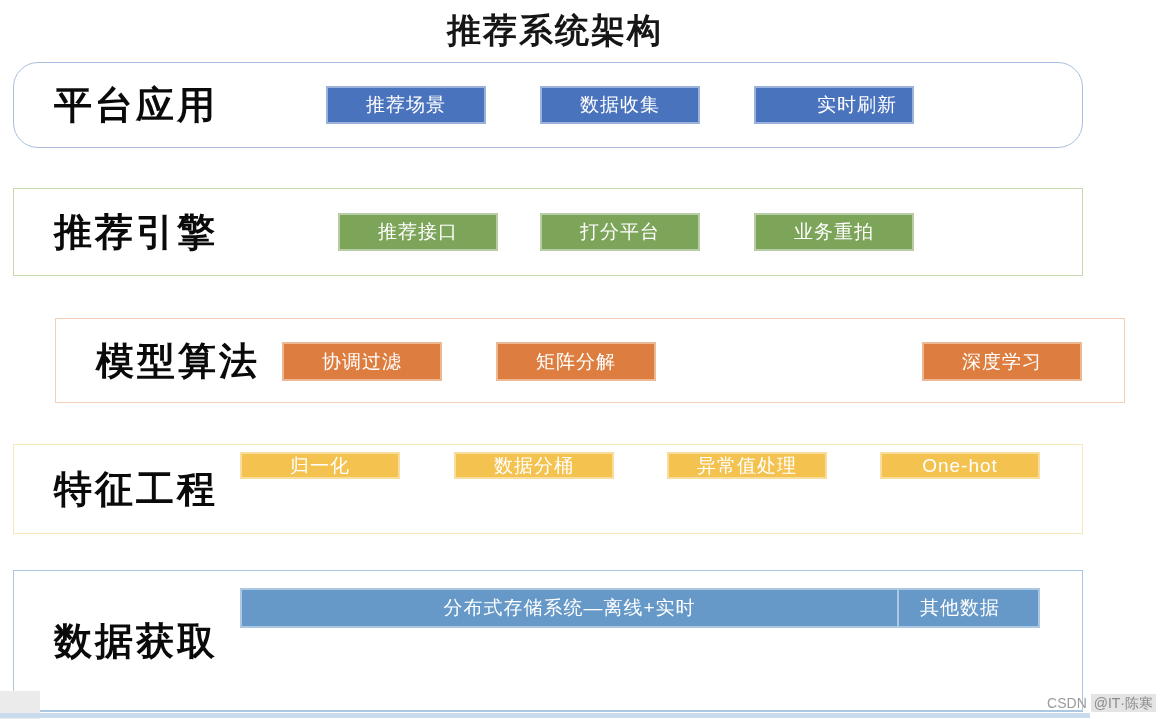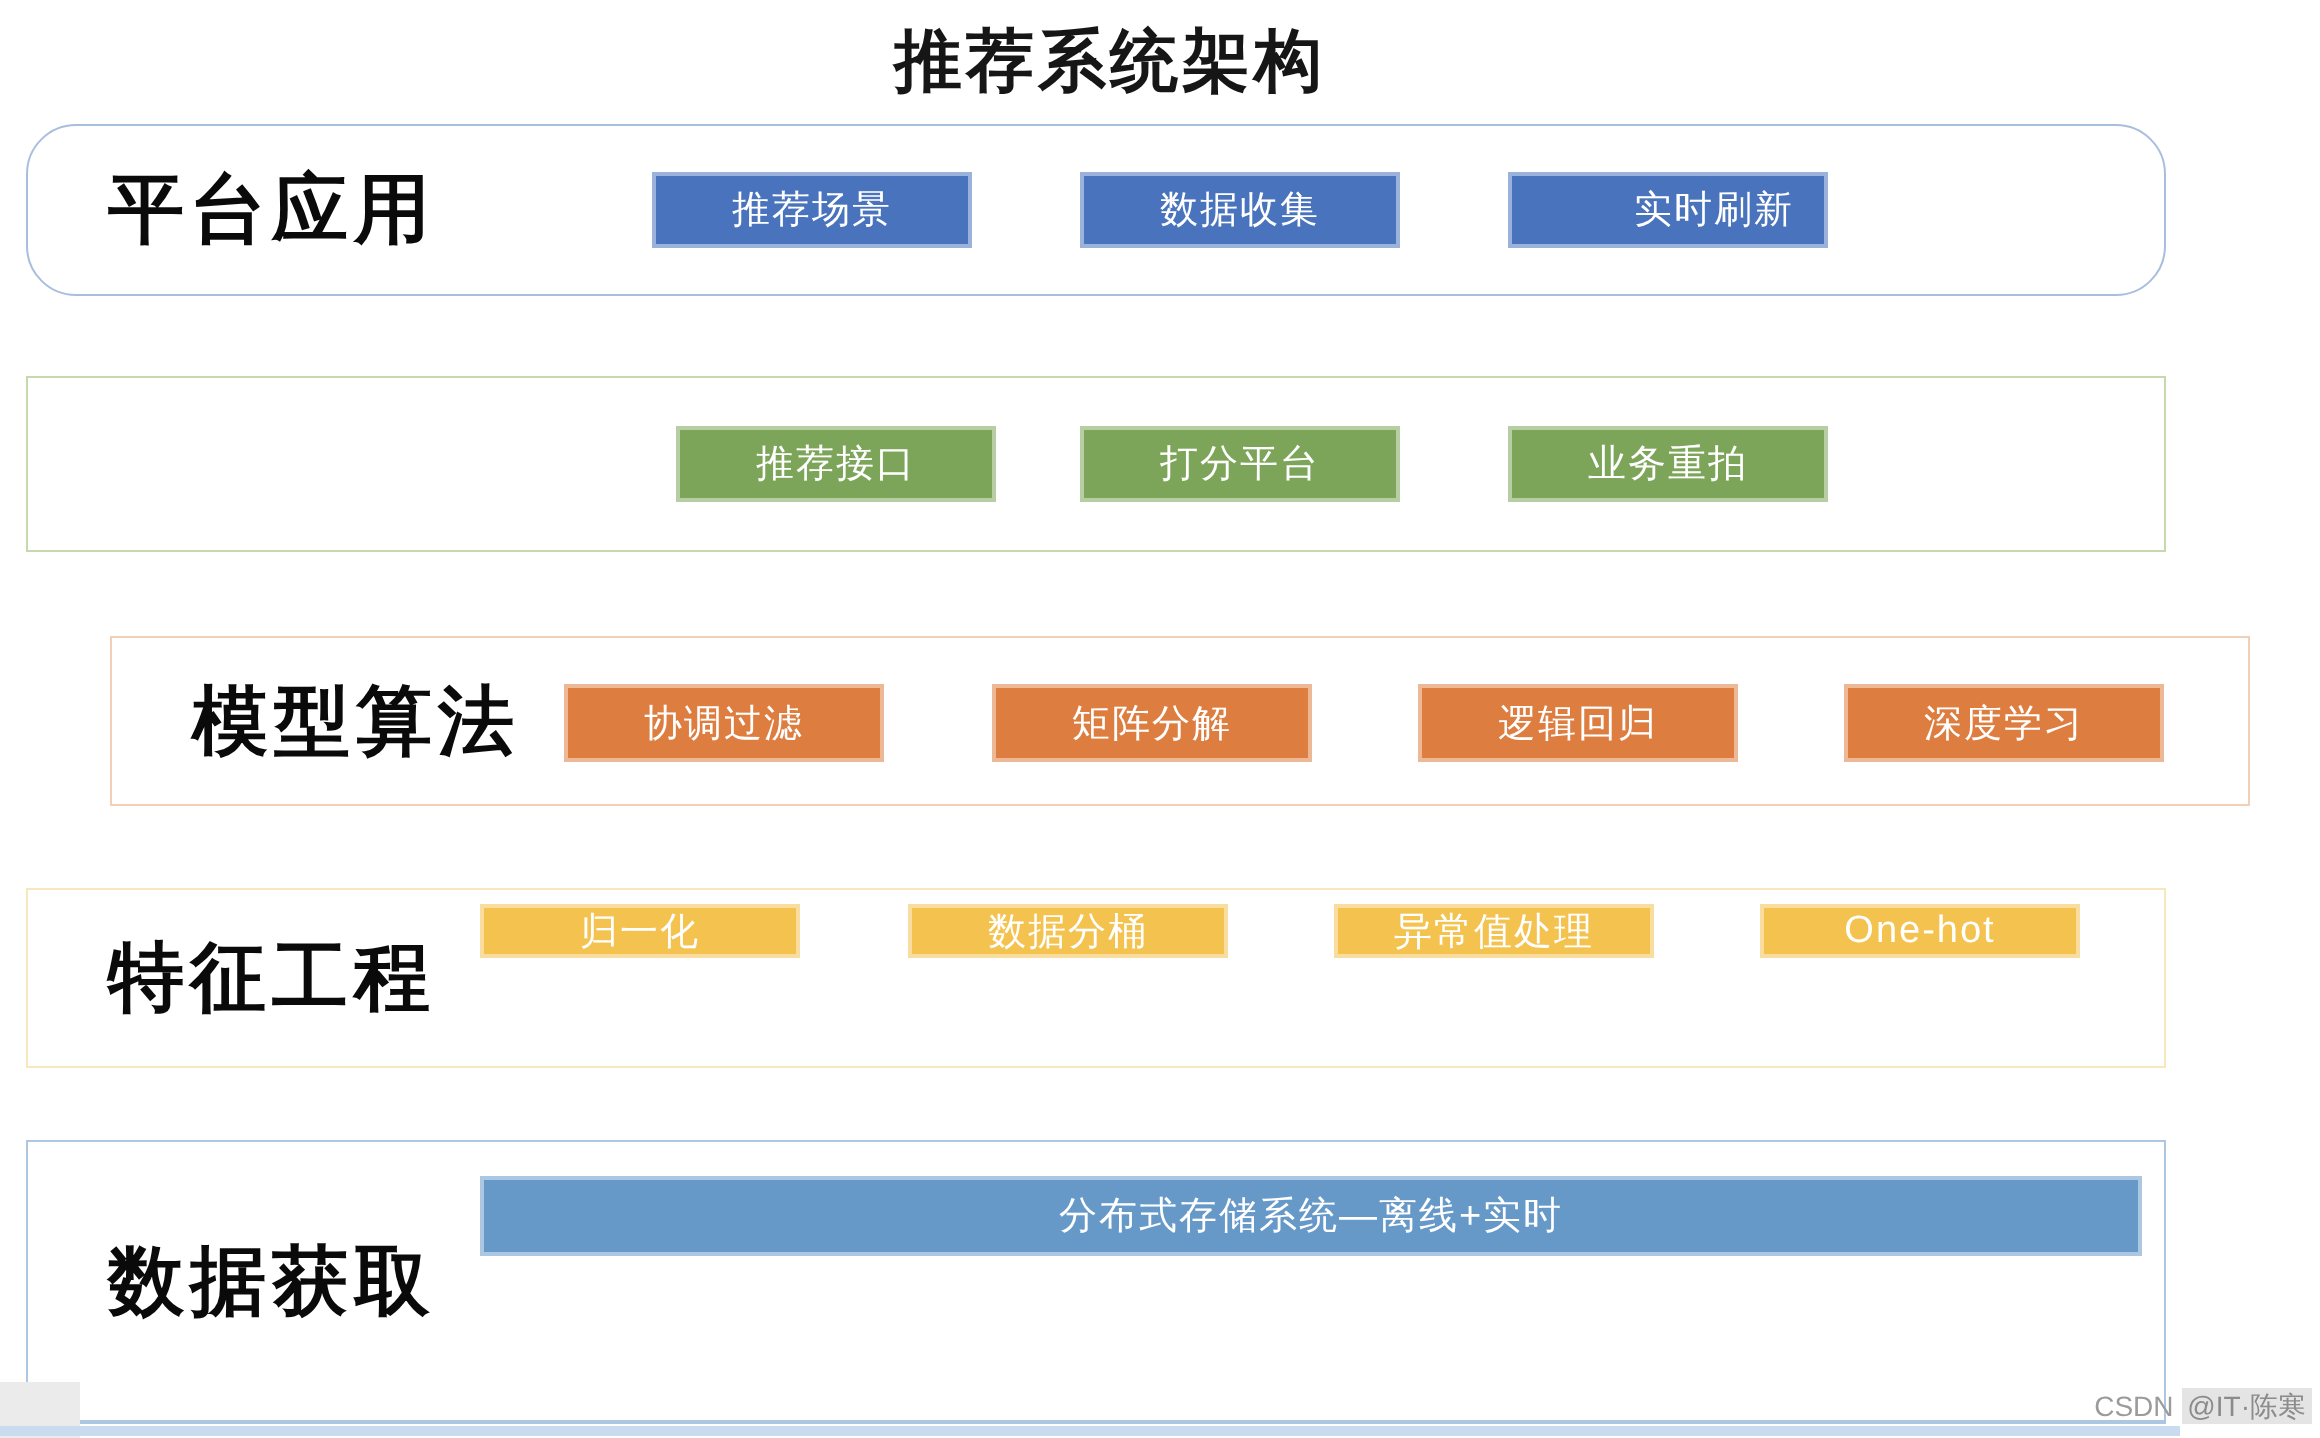--- a/index.html
+++ b/index.html
@@ -16,51 +16,51 @@
   .row1{top:62px;height:86px;border-radius:25px;}
   .row2{top:188px;height:88px;}
   .row3{top:318px;height:85px;}
   .row4{top:444px;height:90px;}
   .row5{top:570px;height:142px;border-bottom-width:2px;}
   .row1 .btn{top:23px;}            .row2 .btn{top:24px;}
   .row3 .btn{top:23px;height:39px;}.row4 .btn{top:7px;height:27px;}
   .row5 .btn{top:17px;height:40px;}
   .p0{left:312px;} .p1{left:526px;} .p2{left:740px;}            
   .q0{left:226px;} .q1{left:440px;} .q2{left:653px;} .q3{left:866px;} 
-  .wide{left:226px;top:89px;width:831px;height:41px;}
+  .wide{left:226px;top:89px;width:659px;height:41px;}
   .bottom-line{position:absolute;left:0;top:713px;width:1090px;height:5px;background:#c9dcef;}
   .corner-patch{position:absolute;left:0;top:691px;width:40px;height:28px;background:#ebebeb;}
   .watermark{position:absolute;right:4px;top:695px;font-size:14px;color:#9b9b9b;white-space:nowrap;}
   .watermark .handle{background:#e4e4e4;color:#8b8b8b;padding:1px 3px;}
 </style>
 </head>
 <body>
 
 <div class="canvas">
 
   <div class="title">推荐系统架构</div>
 
   <section class="row row1" style="border-color: rgb(169, 190, 223);">
     <div class="row-label">平台应用</div>
     <div class="btn p0" style="background: rgb(74, 115, 189);">推荐场景</div>
     <div class="btn p1" style="background: rgb(74, 115, 189);">数据收集</div>
     <div class="btn p2" style="background: rgb(74, 115, 189); padding-left: 46px;">实时刷新</div>
   </section>
 
   <section class="row row2" style="border-color: rgb(198, 217, 174);">
+    <div class="row-label">推荐引擎</div>
     <div class="btn p0" style="background: rgb(125, 165, 90); margin-left: 12px;">推荐接口</div>
     <div class="btn p1" style="background: rgb(125, 165, 90);">打分平台</div>
     <div class="btn p2" style="background: rgb(125, 165, 90);">业务重拍</div>
   </section>
 
   <section class="row row3" style="border-color: rgb(242, 207, 181); margin-left: 42px;">
     <div class="row-label">模型算法</div>
     <div class="btn q0" style="background: rgb(221, 126, 64);">协调过滤</div>
     <div class="btn q1" style="background: rgb(221, 126, 64);">矩阵分解</div>
-    <div class="btn q2" style="background: rgb(221, 126, 64);">逻辑回归</div>
     <div class="btn q3" style="background: rgb(221, 126, 64);">深度学习</div>
   </section>
 
   <section class="row row4" style="border-color: rgb(248, 231, 189);">
     <div class="row-label">特征工程</div>
     <div class="btn q0" style="background: rgb(243, 194, 79);">归一化</div>
     <div class="btn q1" style="background: rgb(243, 194, 79);">数据分桶</div>
     <div class="btn q2" style="background: rgb(243, 194, 79);">异常值处理</div>
     <div class="btn q3" style="background: rgb(243, 194, 79);">One-hot</div>
   </section>

